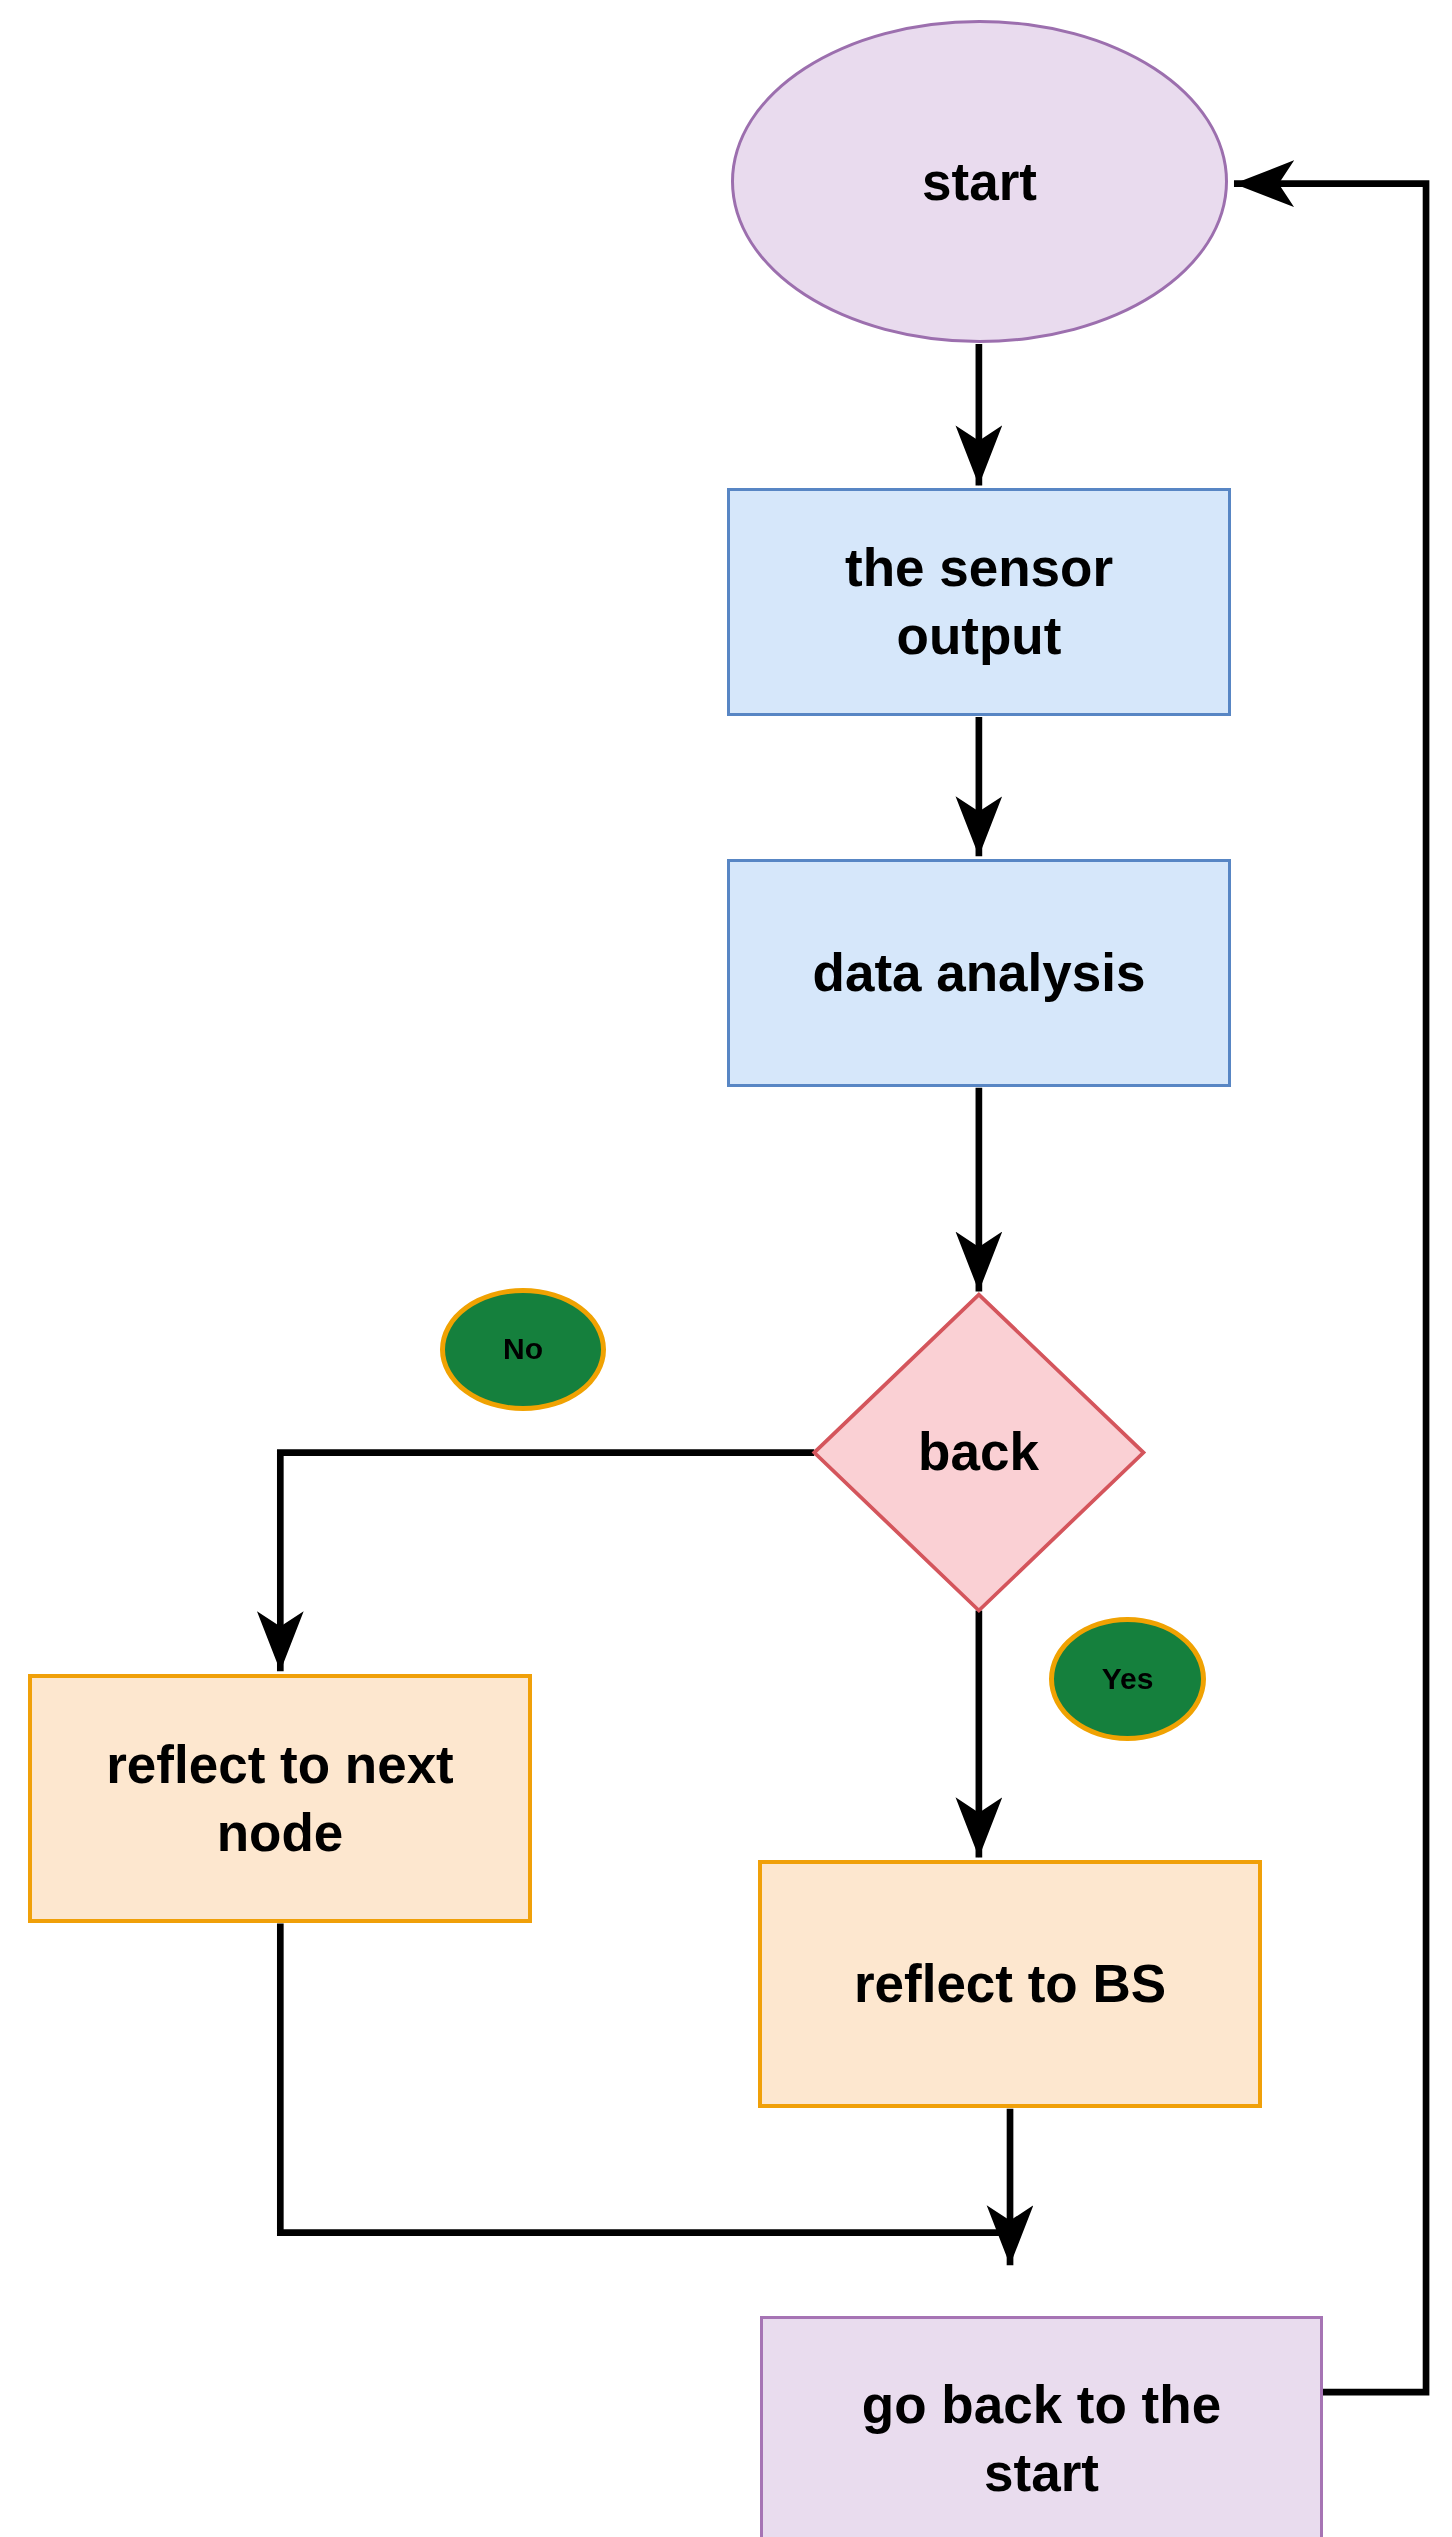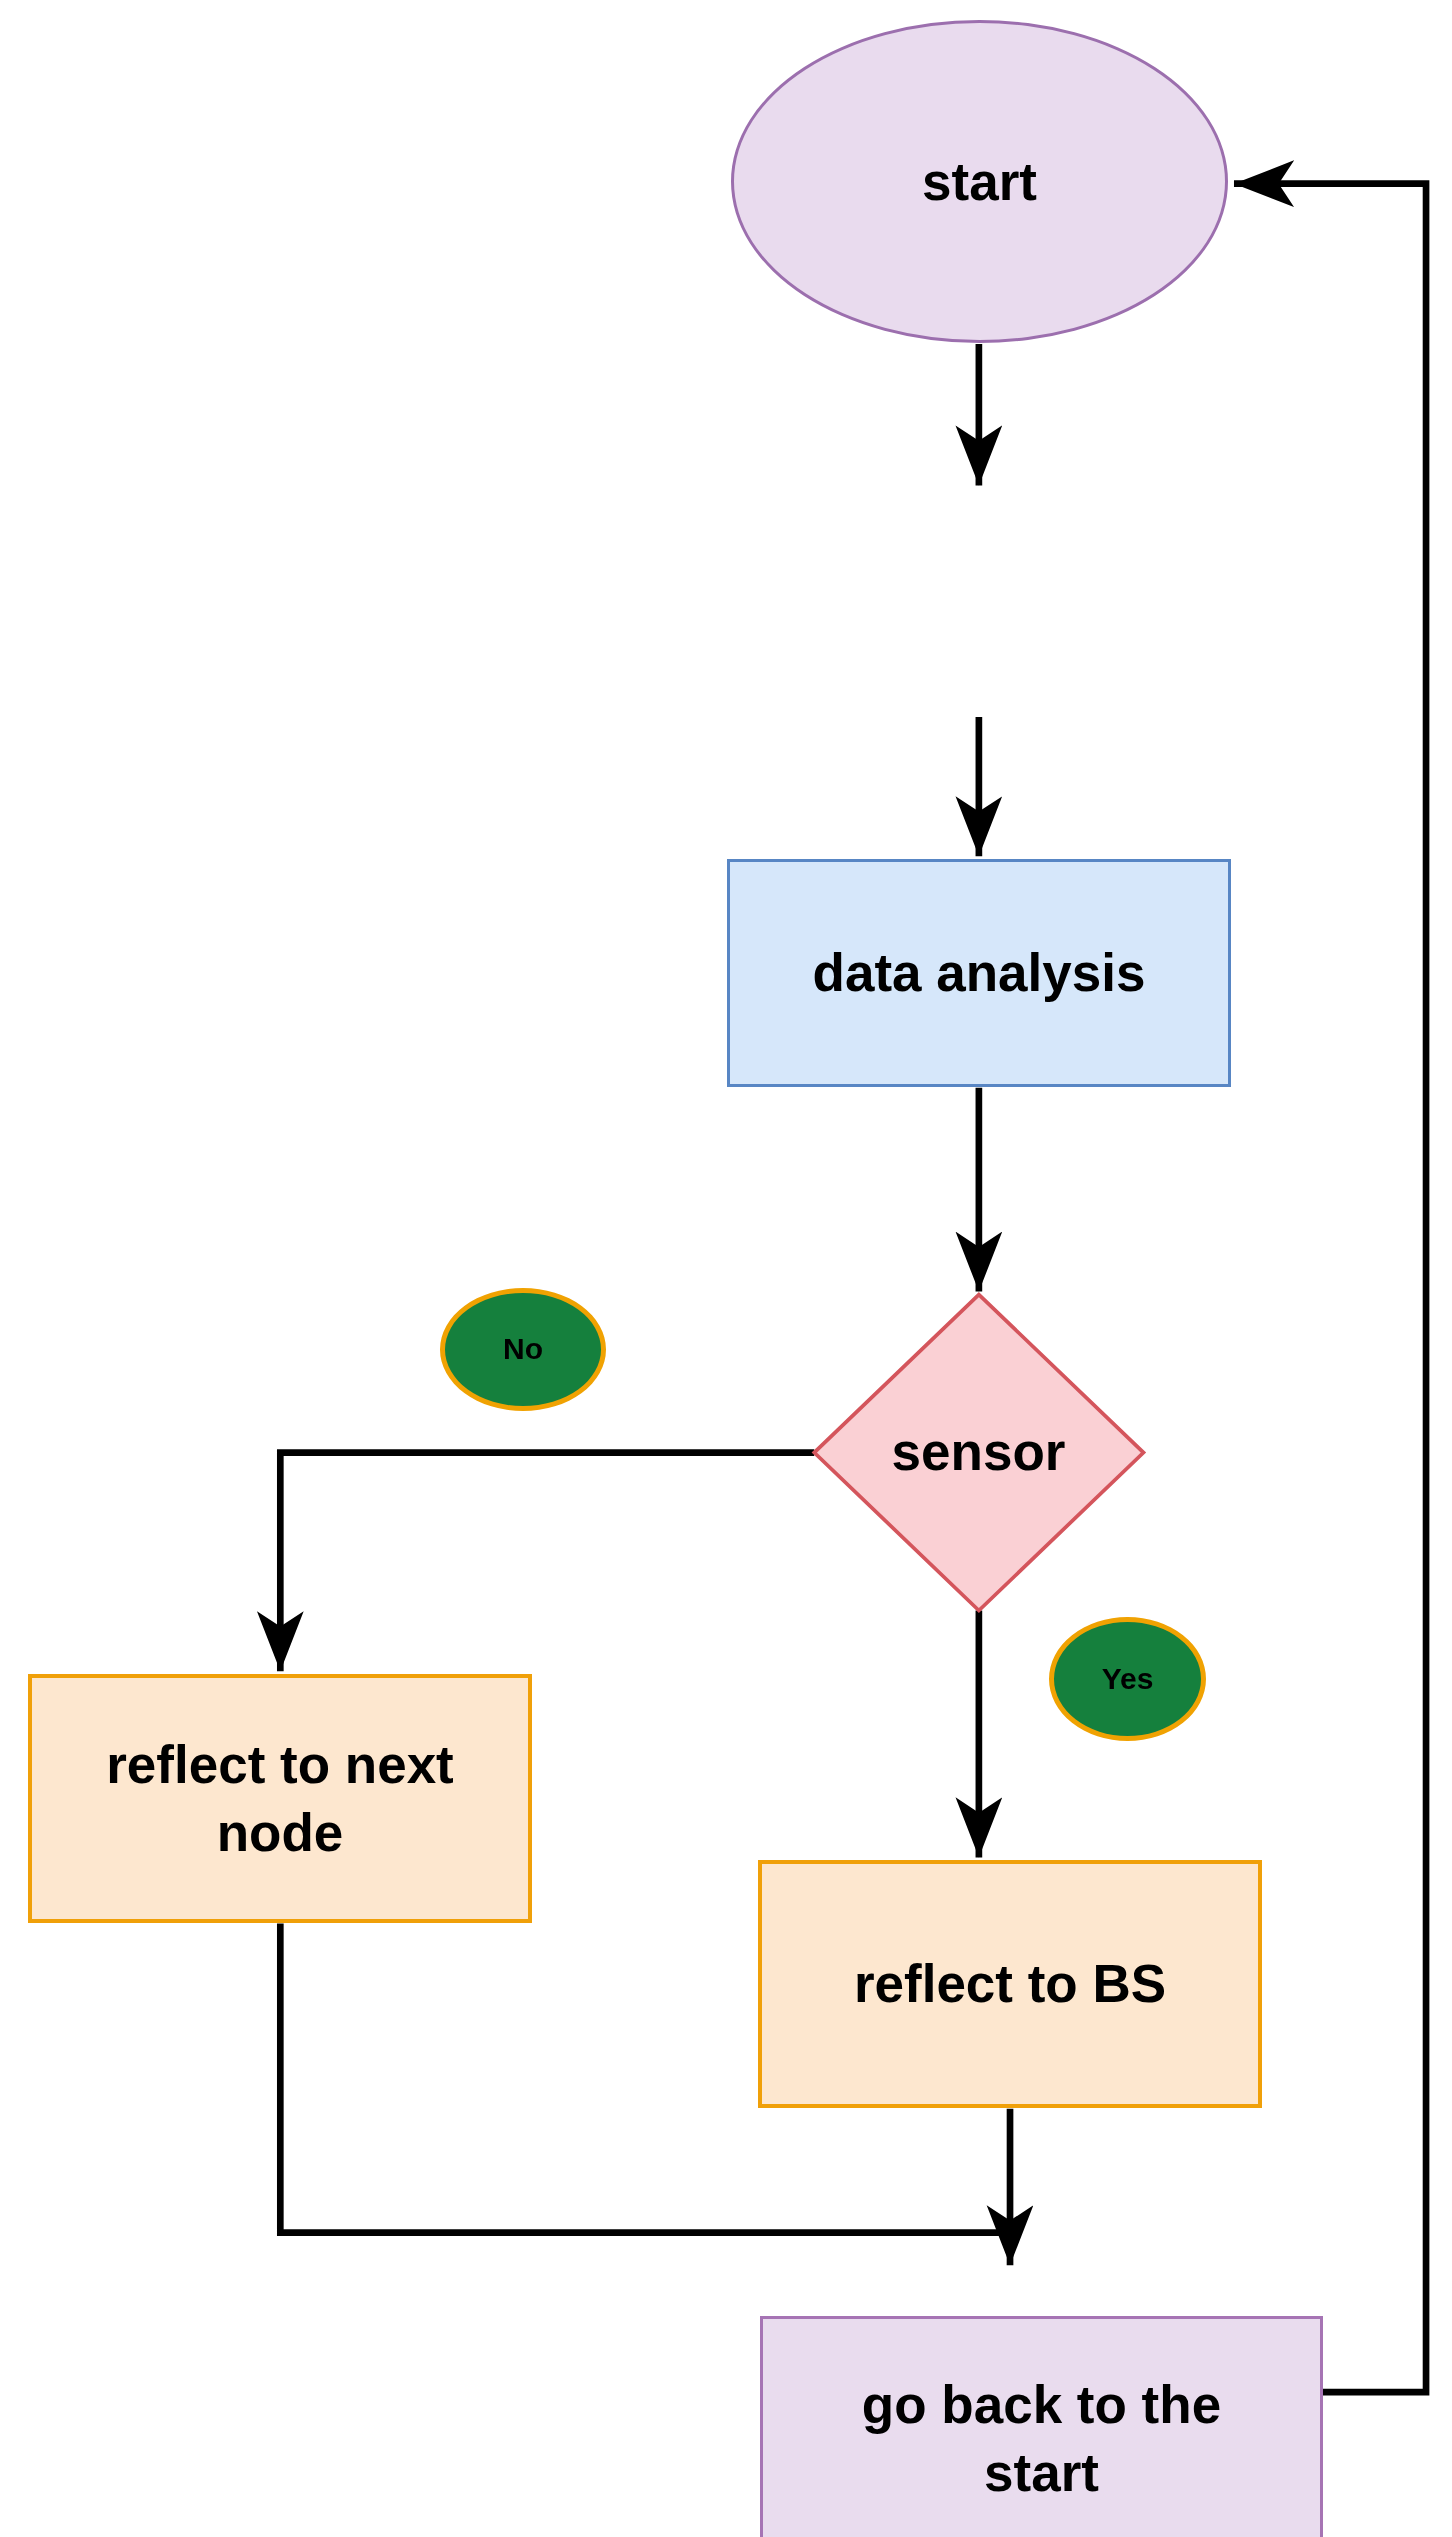--- a/index.html
+++ b/index.html
@@ -78,27 +78,30 @@
     <path class="flowline" d="M1362 2843 V3054" marker-end="url(#arrowhead)"></path>
     <path class="flowline" d="M1703 3225 H1923 V247 H1664" marker-end="url(#arrowhead)"></path>
 
     <polygon class="diamond" points="1320,1745 1542,1958 1320,2171 1098,1958"></polygon>
   </svg>
 
   <div class="node ellipse node-start">
     <span class="label">start</span>
   </div>
 
+  <div class="node node-sensor">
+    <span class="label">the sensor output</span>
+  </div>
 
   <div class="node node-data">
     <span class="label">data analysis</span>
   </div>
 
   <div class="node node-frost-label">
-    <span class="label">sensor</span>
+    <span class="label">back</span>
   </div>
 
   <div class="node badge badge-no">
     <span class="label">No</span>
   </div>
 
   <div class="node badge badge-yes">
     <span class="label">Yes</span>
   </div>
 

